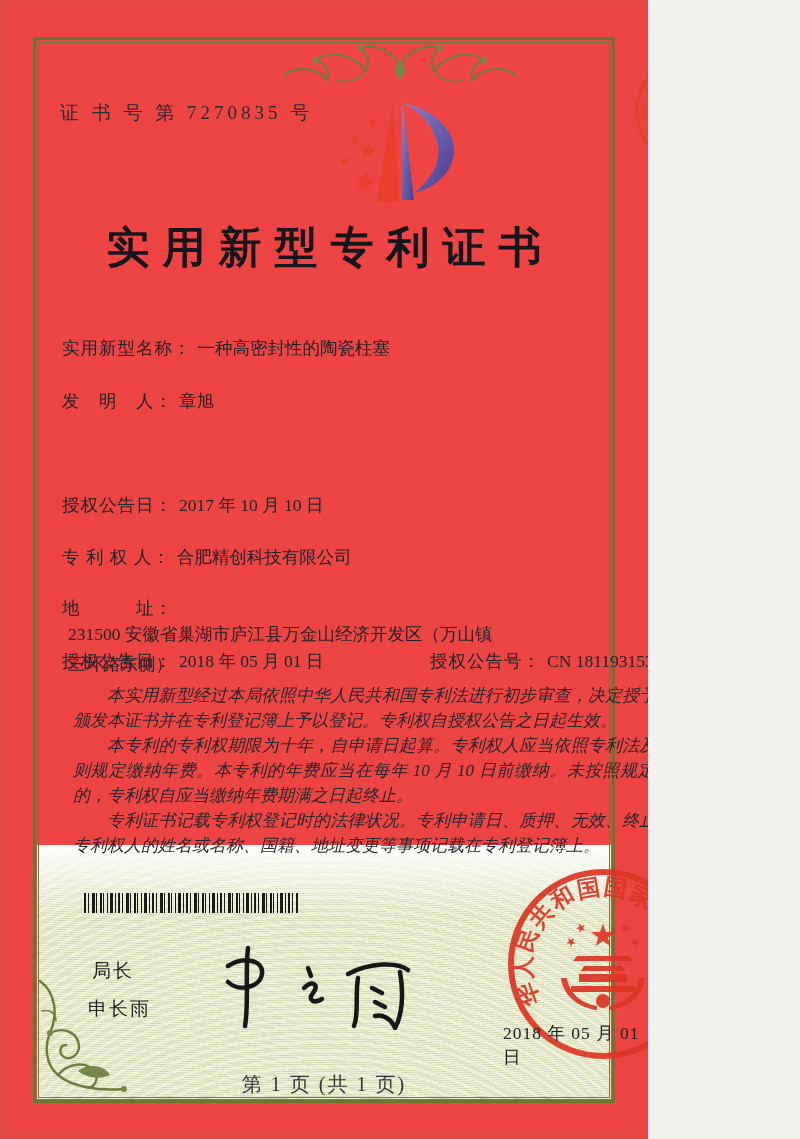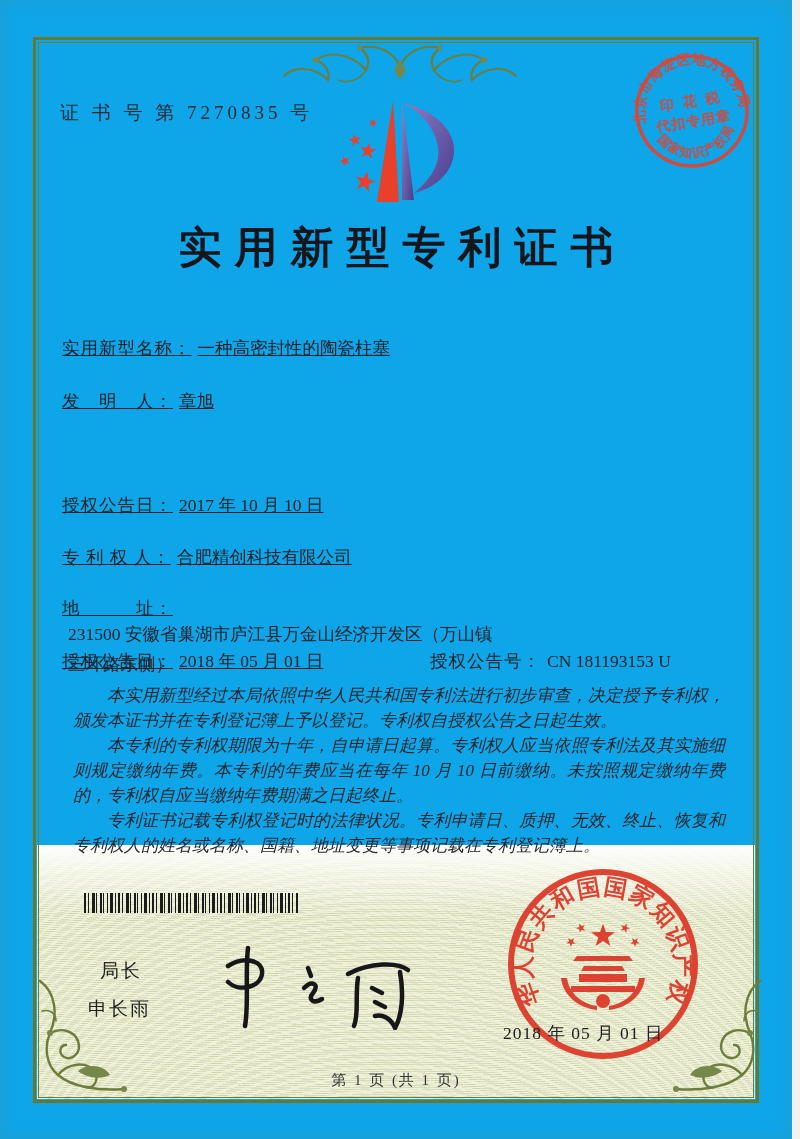--- a/index.html
+++ b/index.html
@@ -1,18 +1,18 @@
 <!DOCTYPE html>
 <html><head>
 <meta charset="utf-8">
 <style>
   * { margin:0; padding:0; box-sizing:border-box; }
   html,body { width:800px; height:1139px; }
   body { font-family:"Liberation Serif","DejaVu Serif",serif; background:#f2f1ed; }
-  .page { position:relative; width:792px; height:1139px; background:#0ea5e9; overflow:hidden;
+  .page { position:relative; width:648px; height:1139px; background:#ef4444; overflow:hidden;
           box-shadow:inset 0 0 18px rgba(120,125,95,.18); }
 
   
   .band { position:absolute; left:37px; right:37px; top:845px; bottom:40px; z-index:1;
     background:
       repeating-radial-gradient(900px 320px at 50% 260%, rgba(130,145,70,.20) 0 1.5px, rgba(255,255,255,0) 1.5px 5px),
       repeating-radial-gradient(1100px 420px at 10% -120%, rgba(130,145,70,.10) 0 1.5px, rgba(255,255,255,0) 1.5px 6px),
       #eef0d8; }
   .band::before { content:""; position:absolute; left:0; right:0; top:0; height:70px;
       background:linear-gradient(180deg,#fefefc 0%, rgba(254,254,252,0) 100%); }
@@ -23,51 +23,51 @@
   .frame::before { content:""; position:absolute; inset:2px; border:1px solid #6c7d36; }
 
   .orn { position:absolute; z-index:3; }
 
   .cert-number { position:absolute; z-index:4; left:60px; top:100px; font-size:19px; color:#2a2a33;
                  letter-spacing:4px; }
   .logo { position:absolute; z-index:4; left:330px; top:97px; }
   .title { position:absolute; z-index:4; left:0; right:0; top:219px; text-align:center;
            font-size:43px; font-weight:bold; color:#15151c; letter-spacing:13px; text-indent:13px; }
 
-  .row { position:absolute; z-index:4; left:62px; width:660px; font-size:17.5px; color:#222228;text-decoration:underline; }
+  .row { position:absolute; z-index:4; left:62px; width:660px; font-size:17.5px; color:#222228; }
   .row .lbl { letter-spacing:1px; }
   .row .val { margin-left:6px; }
   .r1{top:336px} .r2{top:389px} .r3{top:441px} .r4{top:493px} .r5{top:545px} .r6{top:596px} .r7{top:649px}
   .val.wrap { display:inline-block; vertical-align:top; white-space:pre-line; width:560px; line-height:1.7; }
   .pair2 { position:absolute; left:368px; top:0; }
 
   .body-text { position:absolute; z-index:4; left:62px; top:683px; width:652px;
                font-size:17px; line-height:25px; color:#26262c; font-style:italic;
                text-align:justify;margin-left:11px; }
   .body-text p { text-indent:2em; }
 
   .barcode { position:absolute; z-index:4; left:84px; top:893px; width:214px; height:20px;
     background:repeating-linear-gradient(90deg,
       #1b1b1b 0 2px, transparent 2px 4px, #1b1b1b 4px 5px, transparent 5px 8px,
       #1b1b1b 8px 11px, transparent 11px 12px, #1b1b1b 12px 13px, transparent 13px 16px,
       #1b1b1b 16px 18px, transparent 18px 19px, #1b1b1b 19px 20px, transparent 20px 23px,
       #1b1b1b 23px 24px, transparent 24px 26px, #1b1b1b 26px 29px, transparent 29px 31px,
       #1b1b1b 31px 32px, transparent 32px 34px); }
 
-  .signer-title { position:absolute; z-index:4; left:100px; top:958px; font-size:19px; color:#222;
+  .signer-title { position:absolute; z-index:4; left:92px; top:958px; font-size:19px; color:#222;
                   font-family:"Liberation Sans","DejaVu Sans",sans-serif; letter-spacing:2px; }
   .signer-name  { position:absolute; z-index:4; left:88px; top:996px; font-size:19px; color:#222;
                   font-family:Liberation Serif, serif; letter-spacing:2px; }
   .signature { position:absolute; z-index:5; left:212px; top:938px; }
 
   .seal { position:absolute; z-index:5; left:505px; top:866px; }
   .seal-date { position:absolute; z-index:6; left:503px; top:1021px; font-size:17.5px; color:#1d1d22;
                letter-spacing:1px; }
   .footer { position:absolute; z-index:4; left:0; right:0; top:1071px; text-align:center;
-            font-size:15px; color:#33333a; letter-spacing:2px; }
+            font-size:20px; color:#33333a; letter-spacing:2px; }
 
   .tax-stamp { position:absolute; z-index:5; left:625px; top:44px; transform:rotate(-9deg); }
 </style>
 </head>
 <body>
 
 <svg width="0" height="0" style="position:absolute" aria-hidden="true">
   <defs>
     <path id="star" d="M0,-10 L2.35,-3.24 L9.51,-3.09 L3.8,1.24 L5.88,8.09 L0,4 L-5.88,8.09 L-3.8,1.24 L-9.51,-3.09 L-2.35,-3.24 Z"></path>
     <linearGradient id="purgrad" x1="0" y1="0" x2="1" y2="1">

